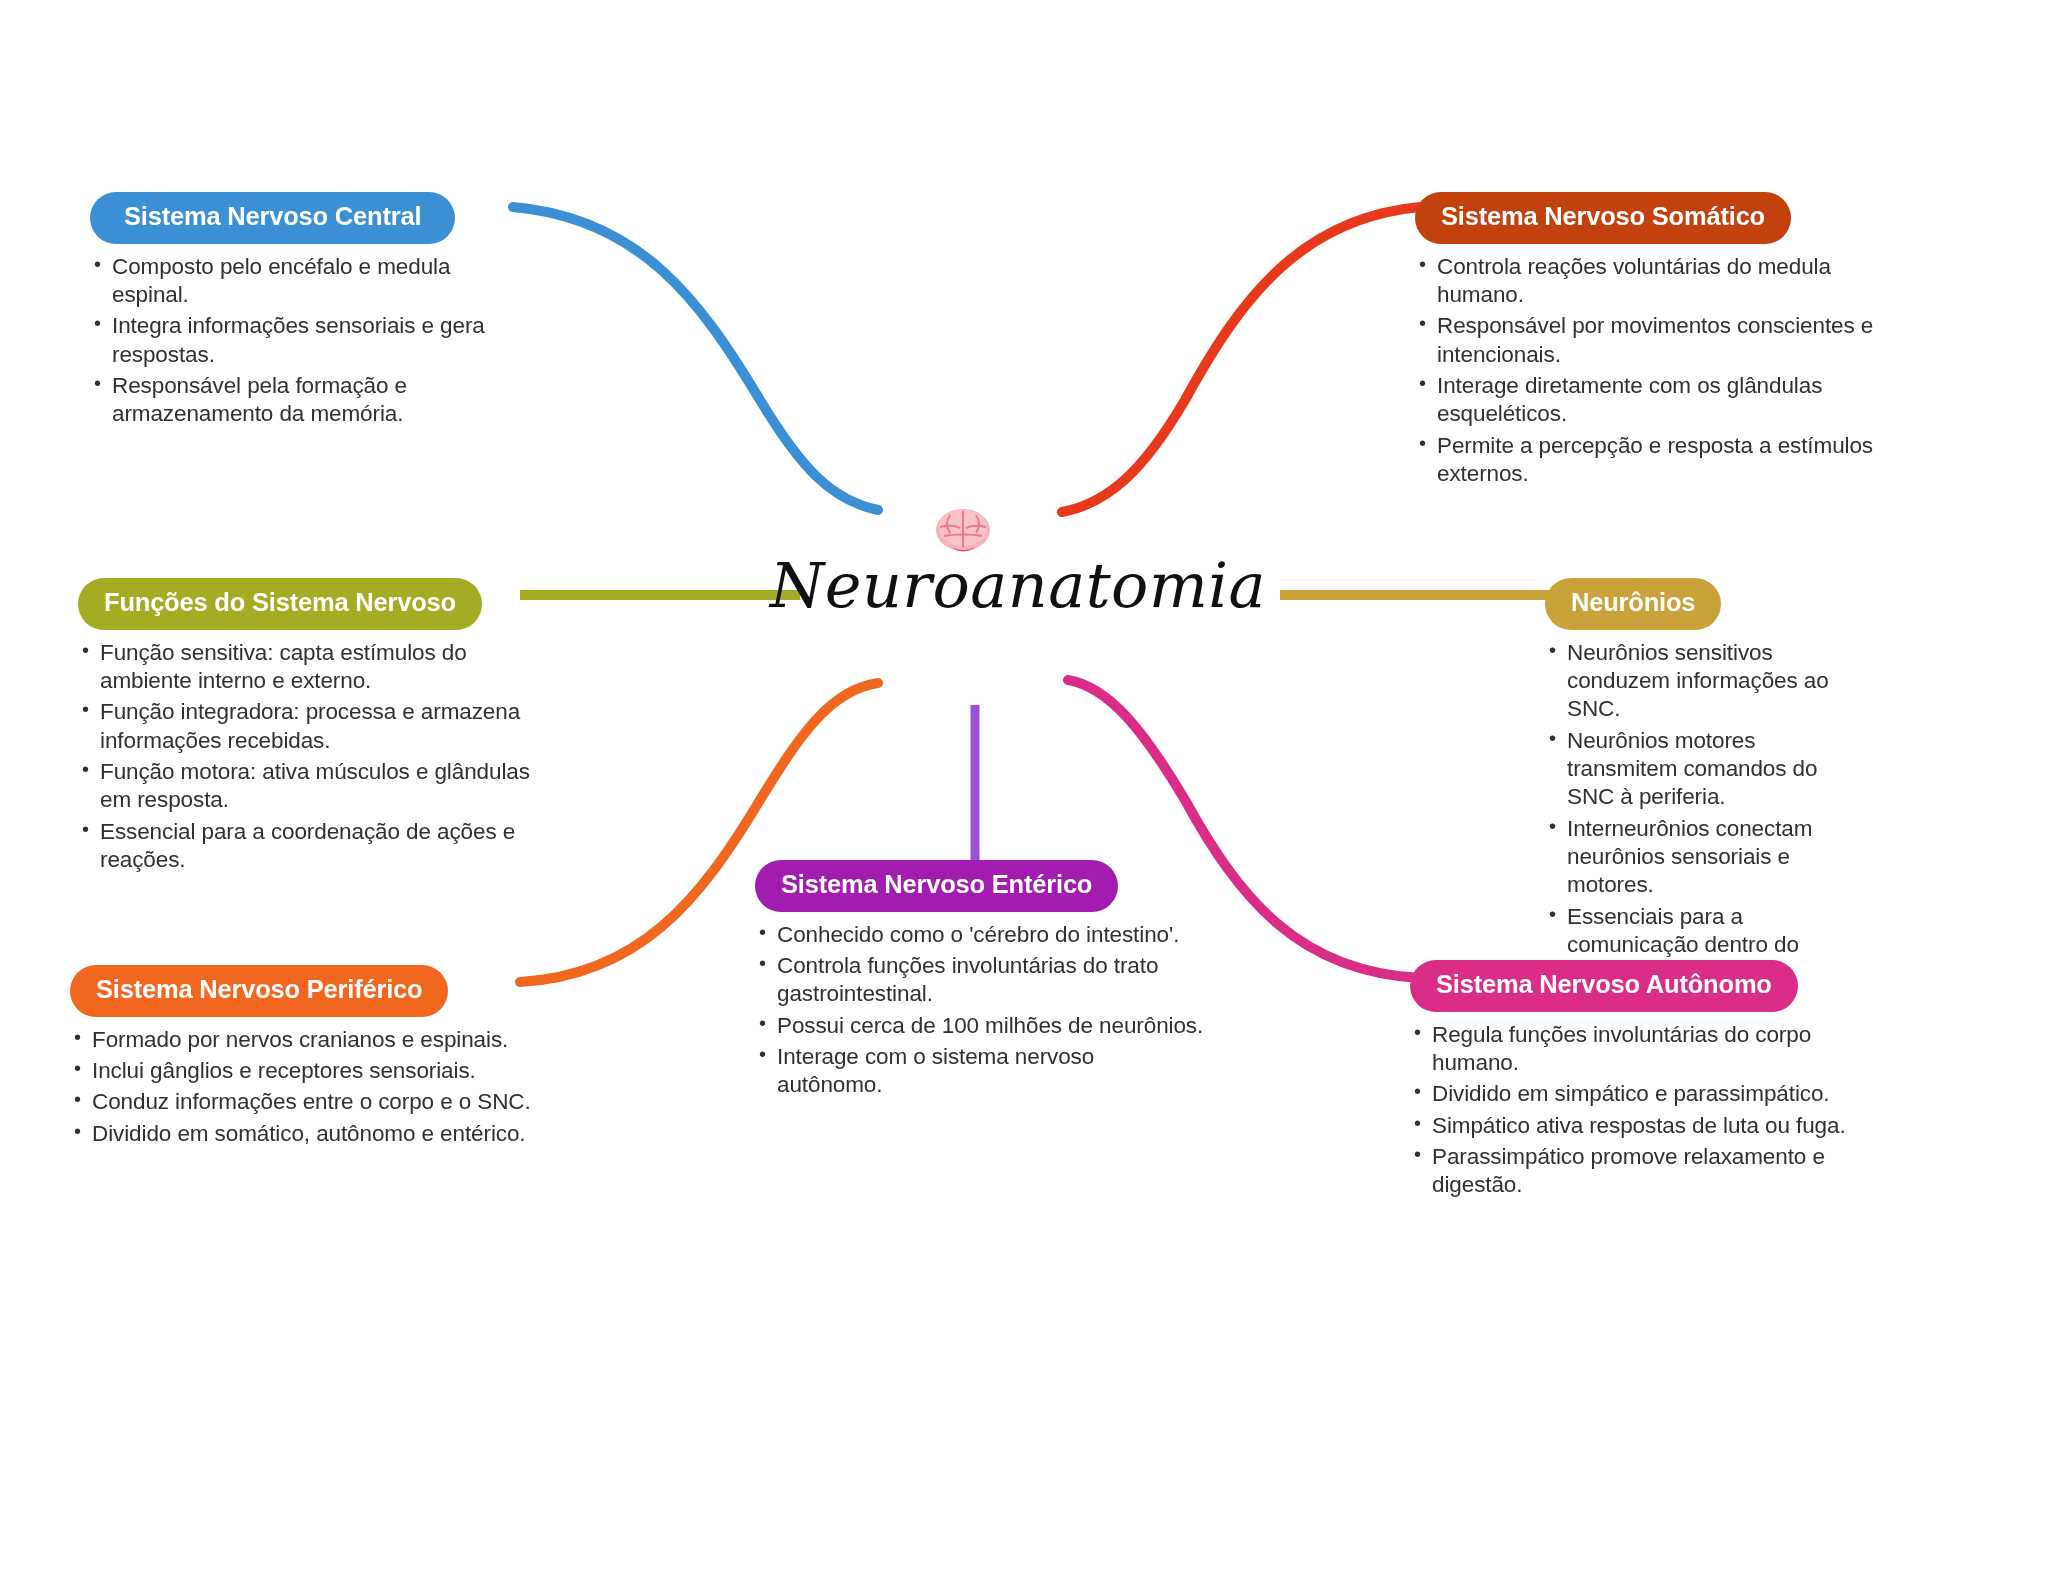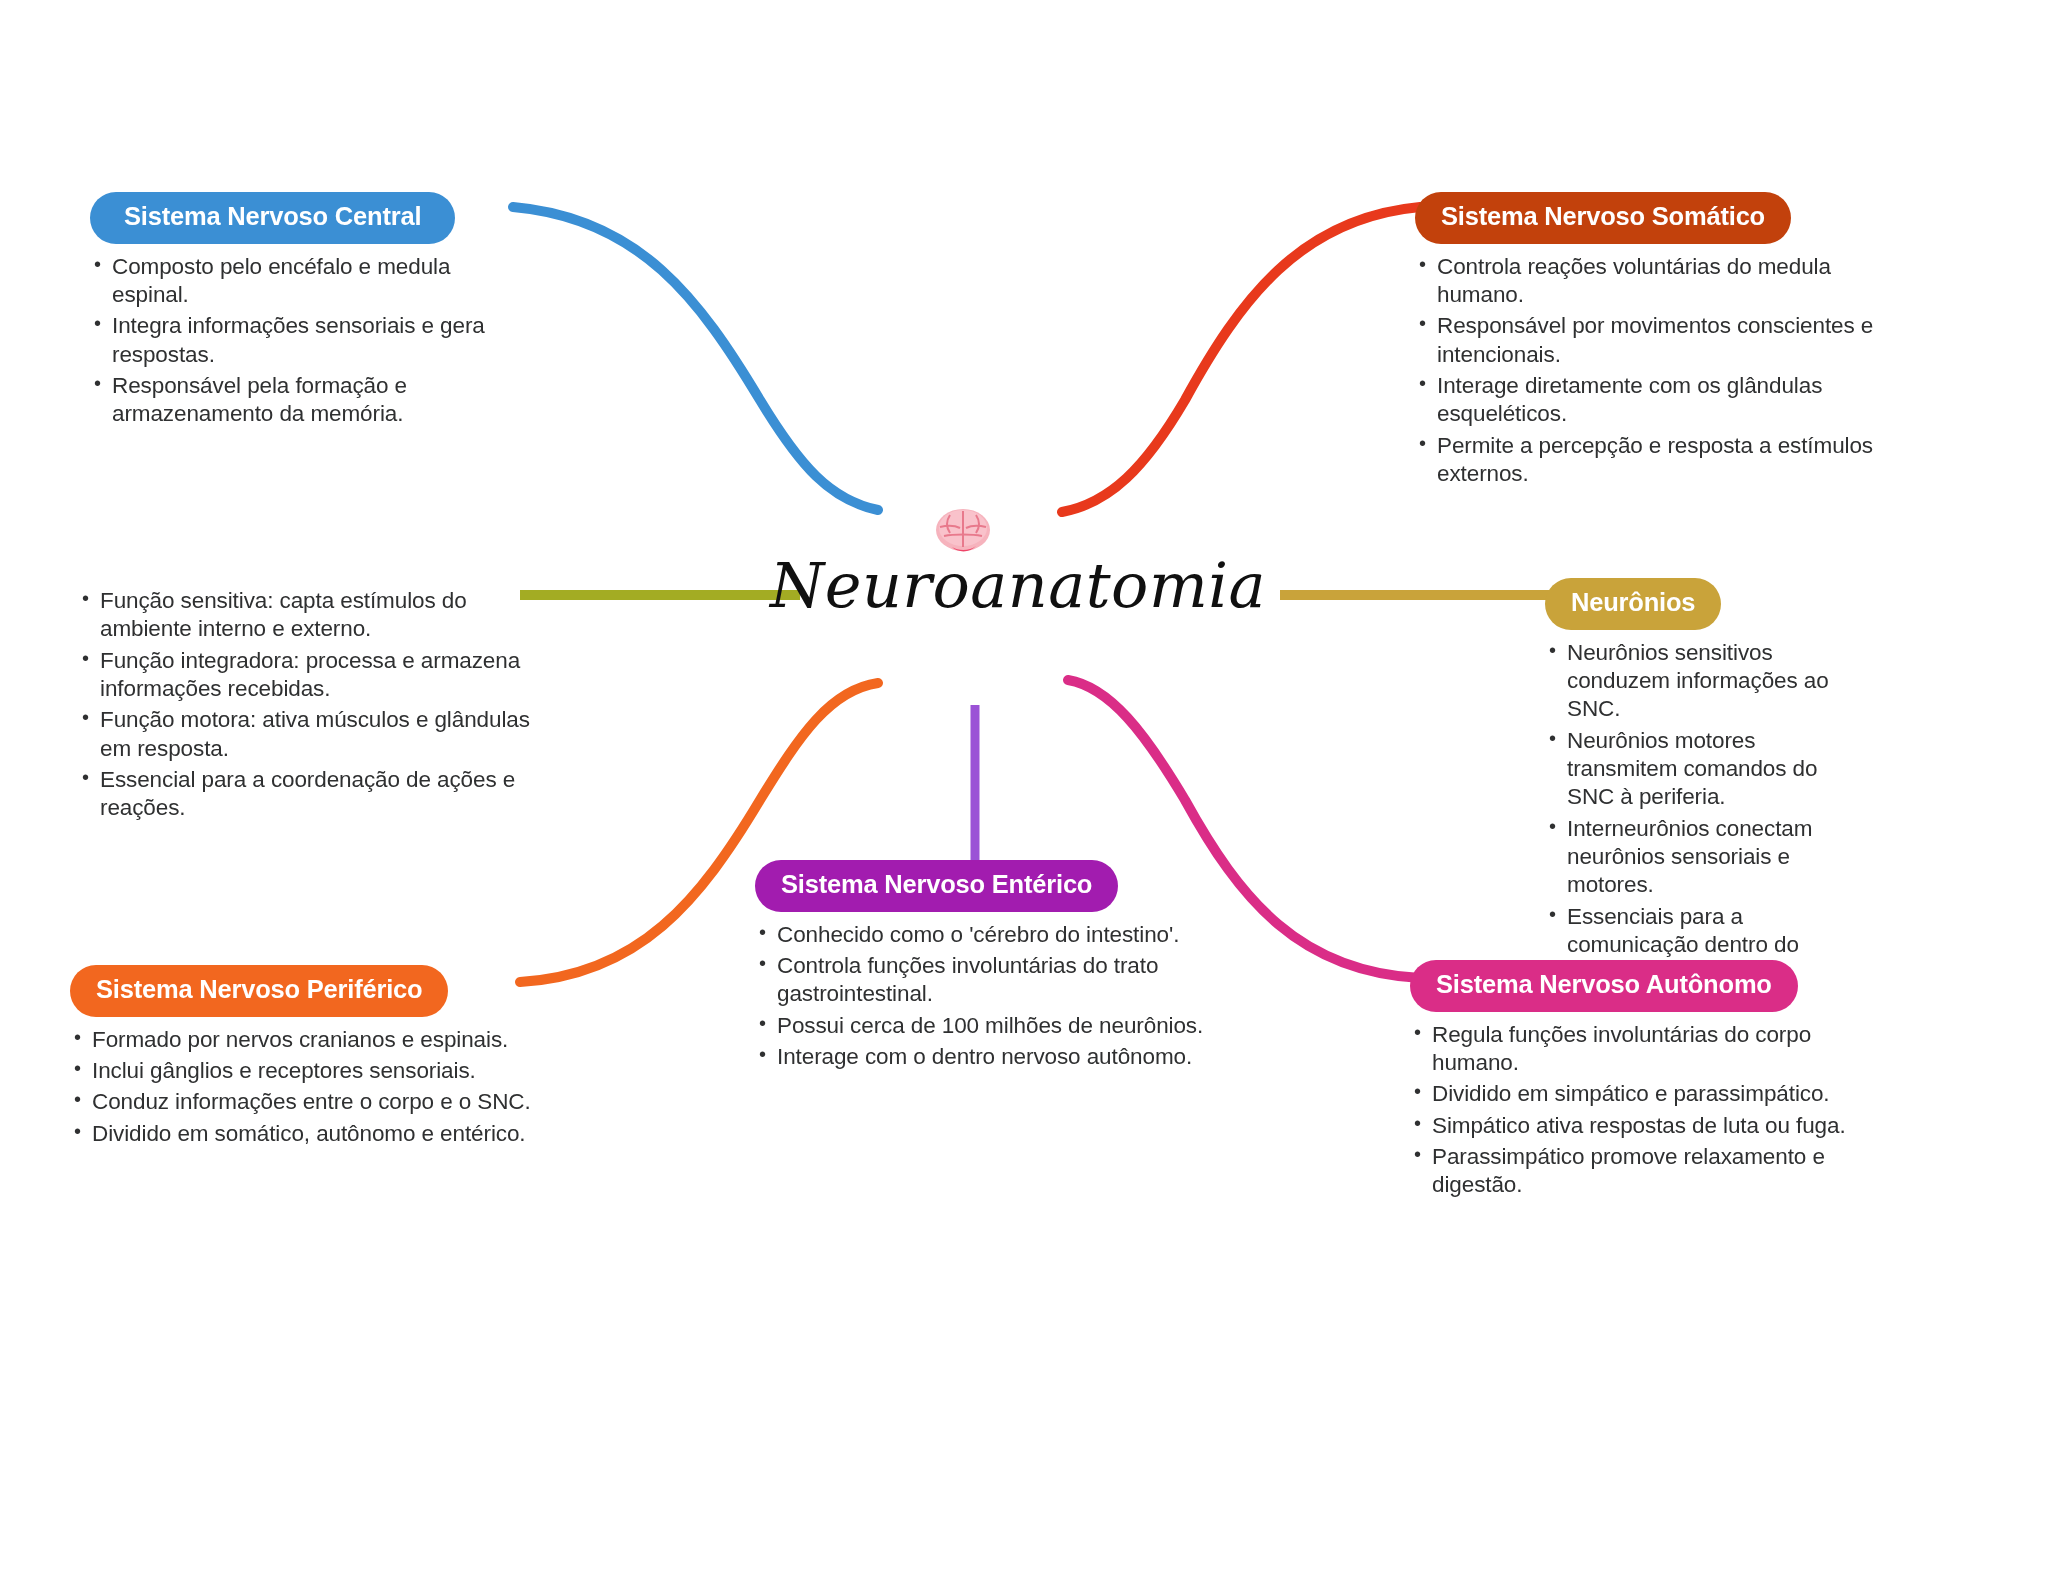--- a/index.html
+++ b/index.html
@@ -164,20 +164,21 @@
     <div class="pill" style="background-color: #c2410c;">Sistema Nervoso Somático</div>
     <ul class="bullets">
       <li>Controla reações voluntárias do medula humano.</li>
       <li>Responsável por movimentos conscientes e intencionais.</li>
       <li>Interage diretamente com os glândulas esqueléticos.</li>
       <li>Permite a percepção e resposta a estímulos externos.</li>
     </ul>
   </div>
 
   <div class="branch b-funcoes">
+    <div class="pill" style="background-color: rgb(163, 172, 35);">Funções do Sistema Nervoso</div>
     <ul class="bullets">
       <li>Função sensitiva: capta estímulos do ambiente interno e externo.</li>
       <li>Função integradora: processa e armazena informações recebidas.</li>
       <li>Função motora: ativa músculos e glândulas em resposta.</li>
       <li>Essencial para a coordenação de ações e reações.</li>
     </ul>
   </div>
 
   <div class="branch b-neuronios">
     <div class="pill" style="background-color: rgb(201, 163, 58);">Neurônios</div>
@@ -198,21 +199,21 @@
       <li>Dividido em somático, autônomo e entérico.</li>
     </ul>
   </div>
 
   <div class="branch b-enterico">
     <div class="pill" style="background-color: #a21caf;">Sistema Nervoso Entérico</div>
     <ul class="bullets">
       <li>Conhecido como o 'cérebro do intestino'.</li>
       <li>Controla funções involuntárias do trato gastrointestinal.</li>
       <li>Possui cerca de 100 milhões de neurônios.</li>
-      <li>Interage com o dentro nervoso autônomo.</li>
+      <li>Interage com o sistema nervoso autônomo.</li>
     </ul>
   </div>
 
   <div class="branch b-autonomo">
     <div class="pill" style="background-color: rgb(218, 45, 135);">Sistema Nervoso Autônomo</div>
     <ul class="bullets">
       <li>Regula funções involuntárias do corpo humano.</li>
       <li>Dividido em simpático e parassimpático.</li>
       <li>Simpático ativa respostas de luta ou fuga.</li>
       <li>Parassimpático promove relaxamento e digestão.</li>

